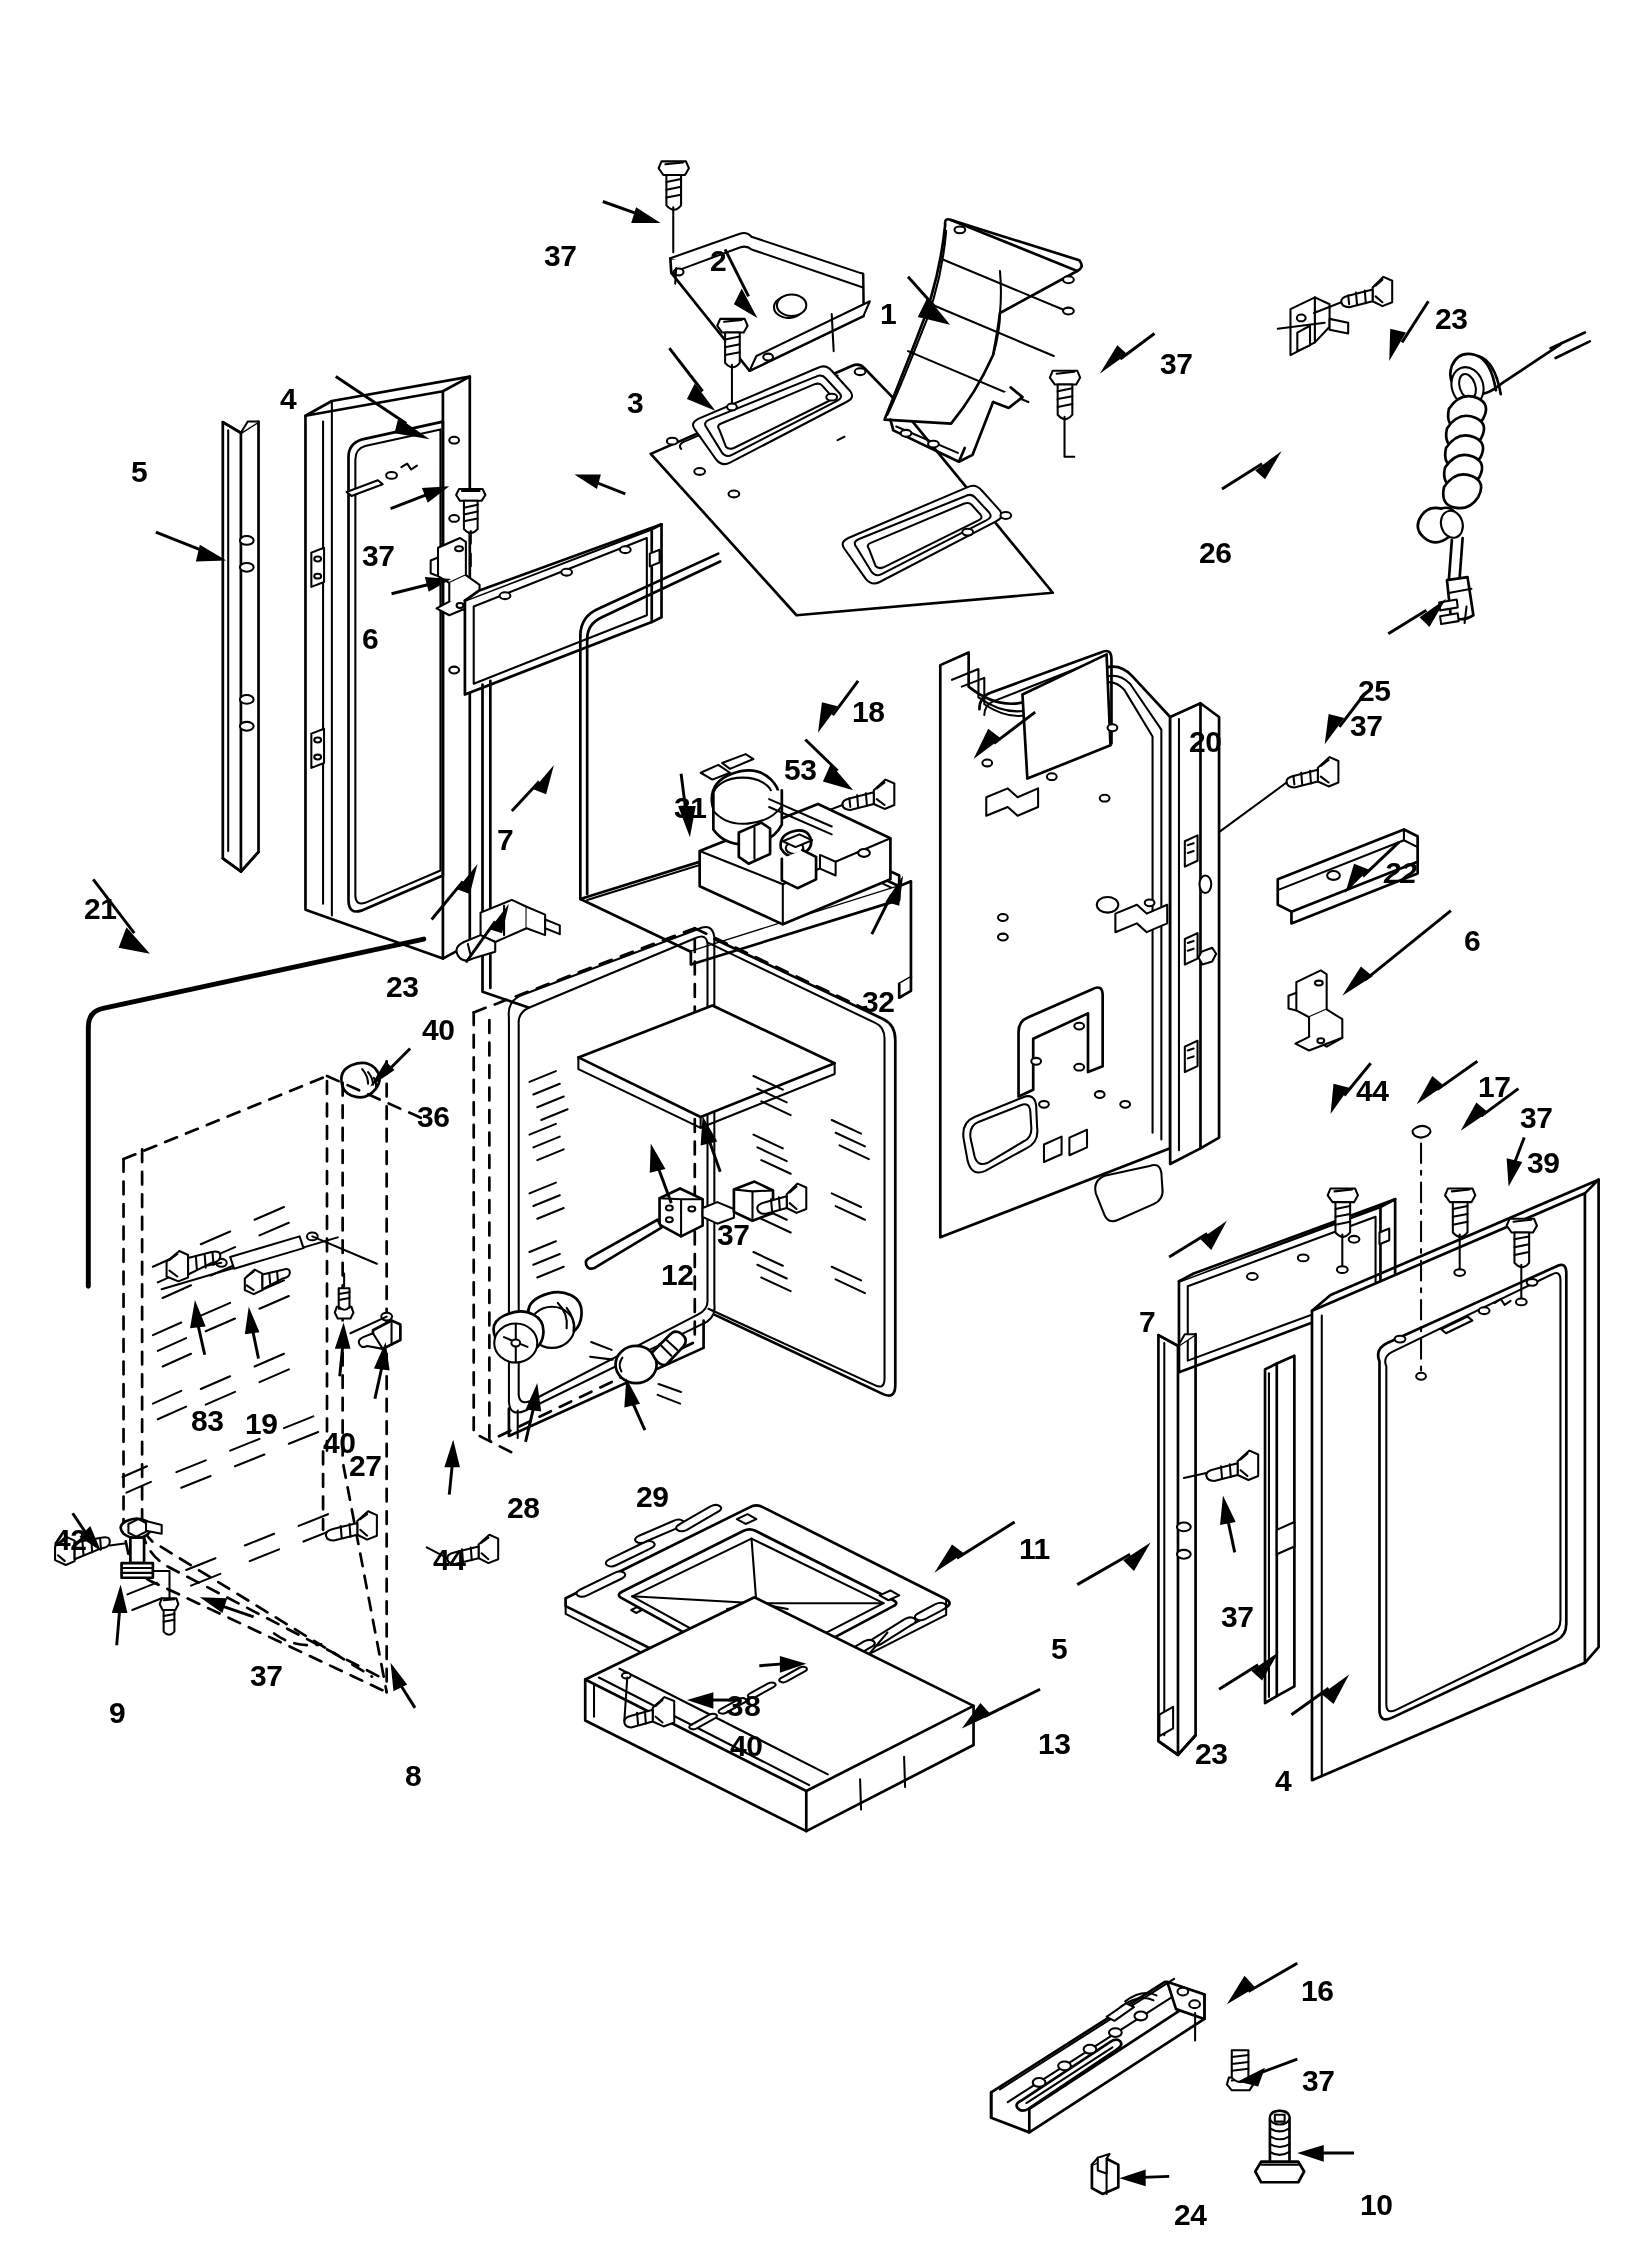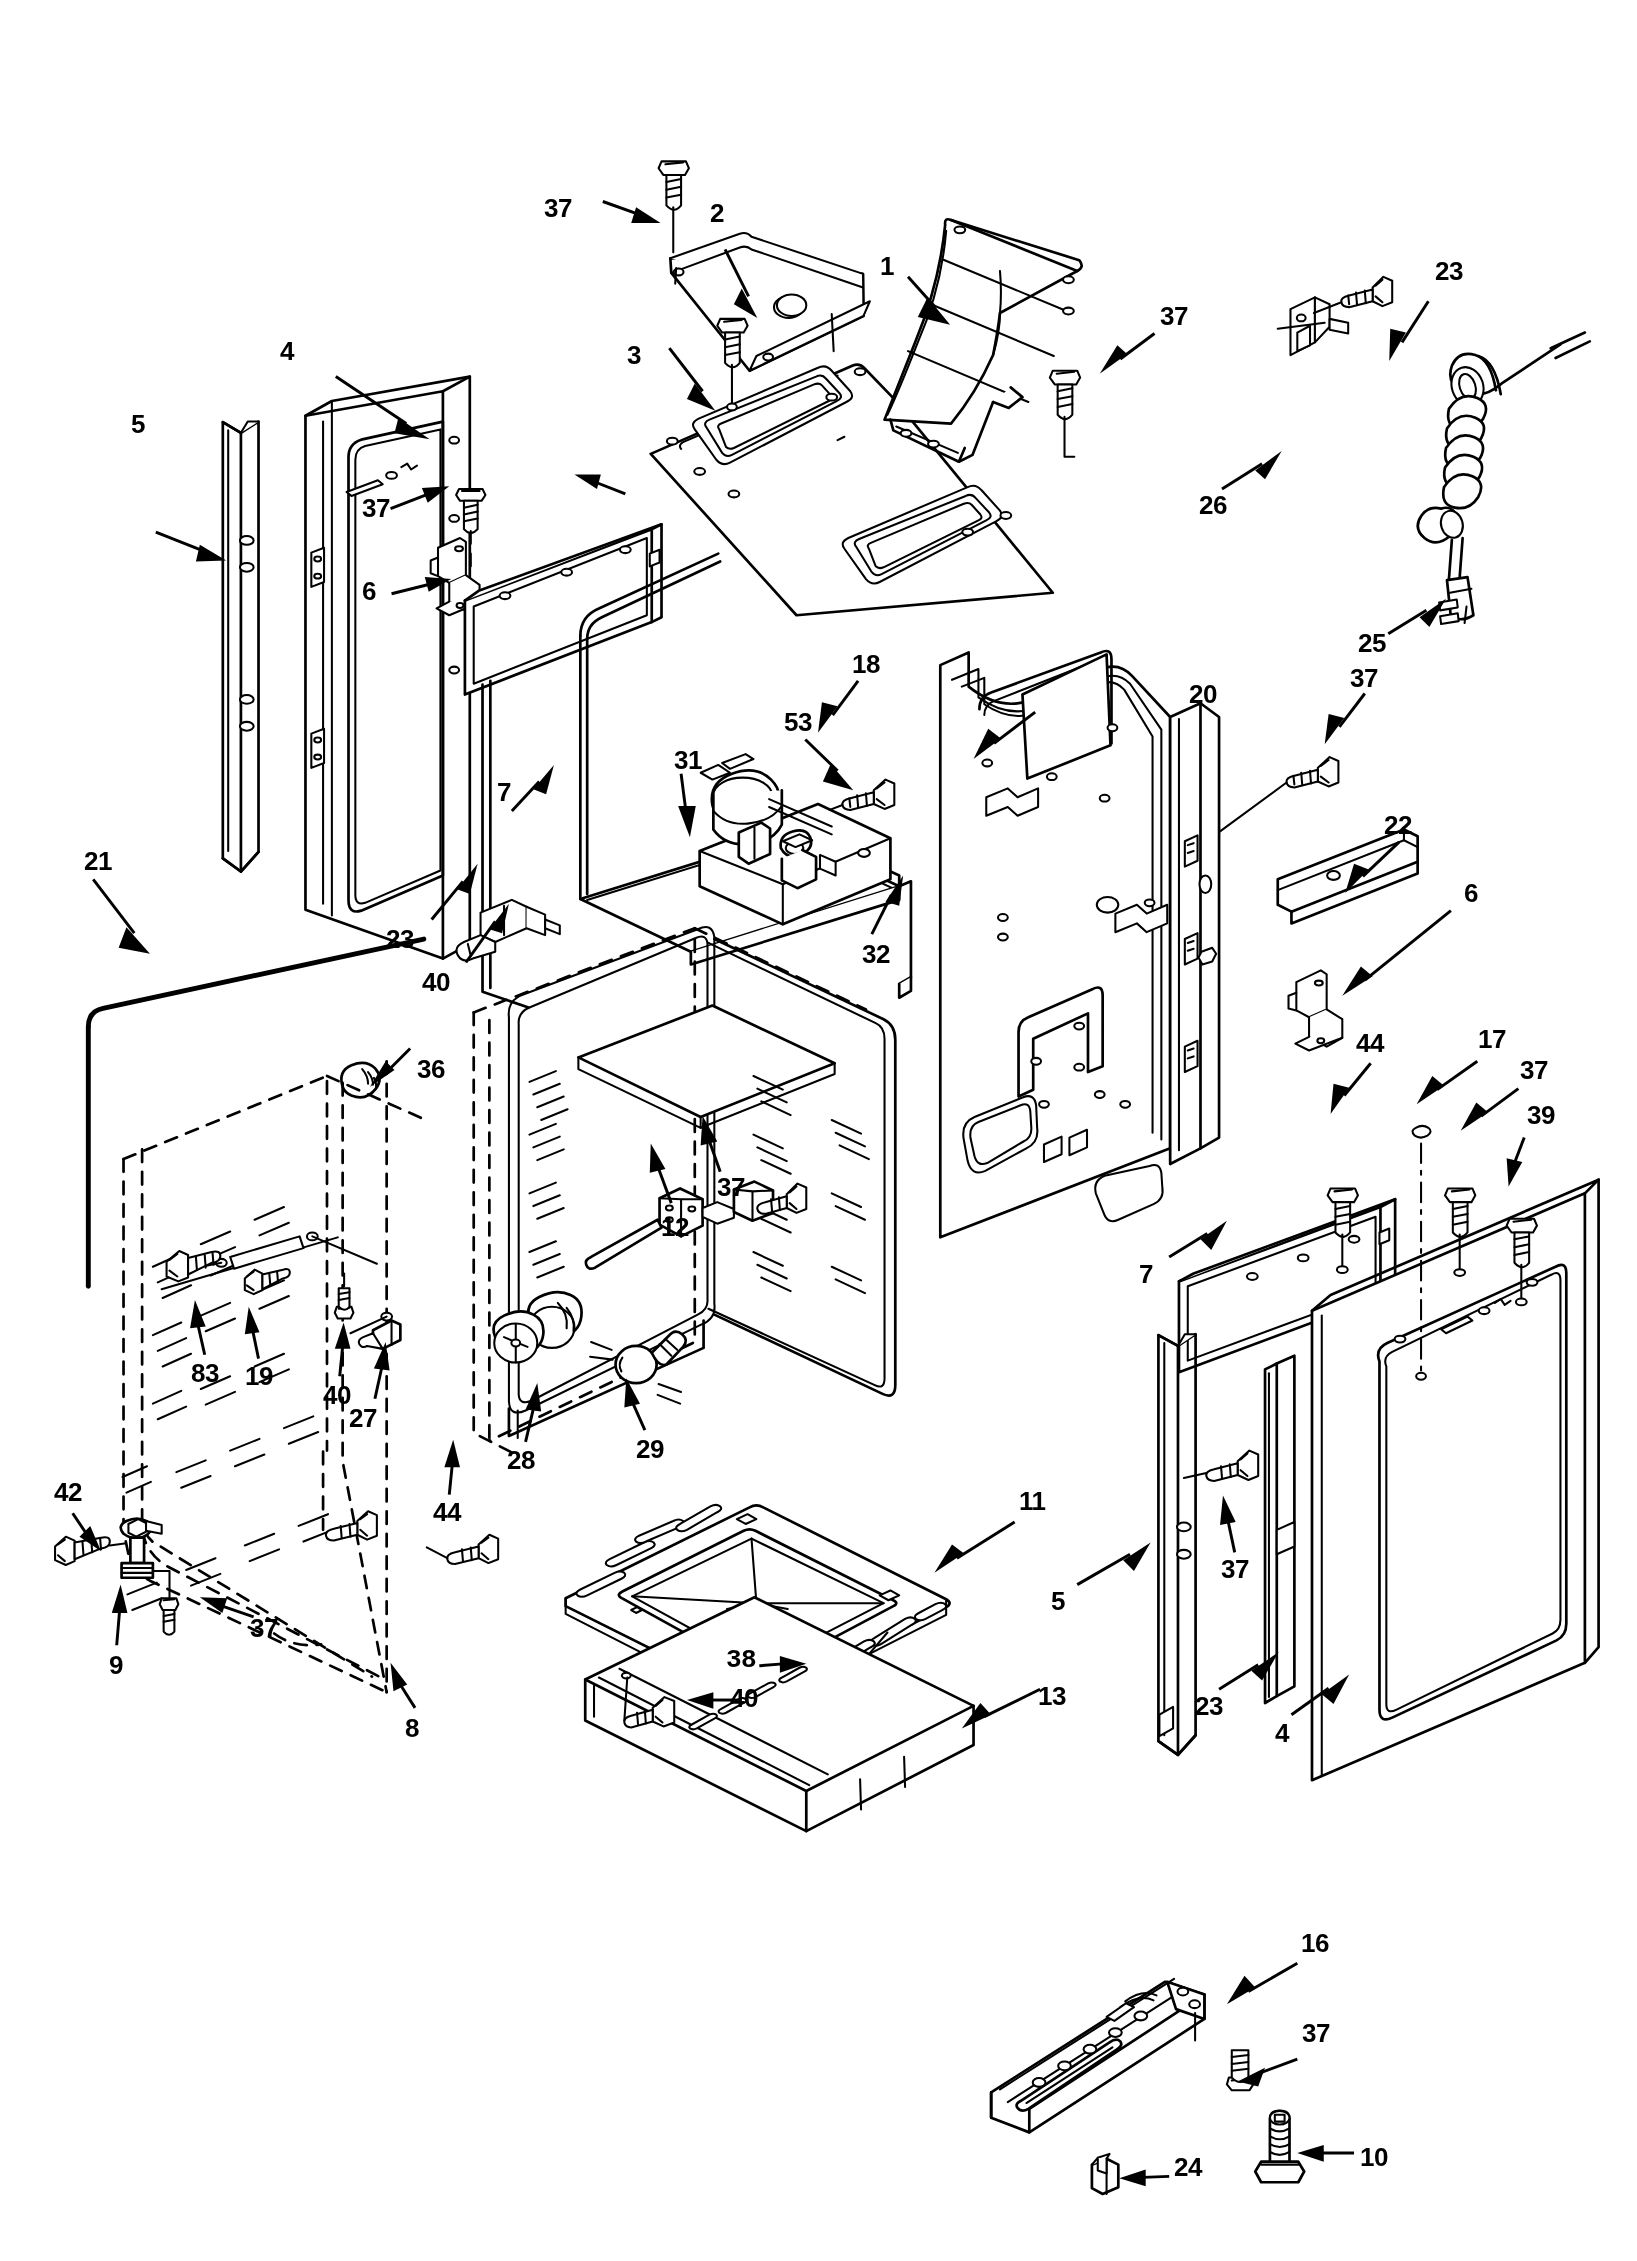--- a/index.html
+++ b/index.html
@@ -1,21 +1,21 @@
 <!DOCTYPE html>
 <html style="font-size:7.8px"><head>
 <meta charset="utf-8">
 <style>
   html,body{margin:0;padding:0;background:#ffffff;}
   body{font-family:"Liberation Sans", sans-serif;}
   #page{position:relative;width:1638px;height:2261px;background:#fff;overflow:hidden;}
   #diagram{position:absolute;inset:0;width:1638px;height:2261px;}
   .callout{position:absolute;font-family:"Liberation Sans", sans-serif;font-weight:700;
            color:#000;line-height:1;white-space:nowrap;user-select:none;}
-  .callout{font-size:26px;letter-spacing:-0.5px;}
+  .callout{font-size:30px;letter-spacing:-0.5px;margin-top:46px;}
   svg{shape-rendering:geometricPrecision;}
   .ln{stroke:#000;fill:none;stroke-linecap:round;stroke-linejoin:round;}
   .w4{stroke-width:4.2;}
   .w5{stroke-width:5.5;}
   .w10{stroke-width:10;}
   .fillw{fill:#fff;}
   .dash{stroke-dasharray:26 20;}
   .dashc{stroke-dasharray:40 16 8 16;}
   .arrowline{stroke:#000;stroke-width:6;fill:none;stroke-linecap:butt;}
   .arrowhead{fill:#000;stroke:none;}
@@ -913,21 +913,21 @@
 <div class="callout" style="left:1199px;top:492px;">26</div>
 <div class="callout" style="left:362px;top:495px;">37</div>
 <div class="callout" style="left:362px;top:578px;">6</div>
 <div class="callout" style="left:1358px;top:630px;">25</div>
 <div class="callout" style="left:852px;top:651px;">18</div>
 <div class="callout" style="left:1189px;top:681px;">20</div>
 <div class="callout" style="left:1350px;top:665px;">37</div>
 <div class="callout" style="left:497px;top:779px;">7</div>
 <div class="callout" style="left:674px;top:747px;">31</div>
 <div class="callout" style="left:784px;top:709px;">53</div>
-<div class="callout" style="left:1384px;top:812px;">22</div>
+<div class="callout" style="left:1384px;top:812px;font-style:italic;">22</div>
 <div class="callout" style="left:1464px;top:880px;">6</div>
 <div class="callout" style="left:84px;top:848px;">21</div>
 <div class="callout" style="left:386px;top:926px;">23</div>
 <div class="callout" style="left:422px;top:969px;">40</div>
 <div class="callout" style="left:862px;top:941px;">32</div>
 <div class="callout" style="left:417px;top:1056px;">36</div>
 <div class="callout" style="left:1356px;top:1030px;">44</div>
 <div class="callout" style="left:1478px;top:1026px;">17</div>
 <div class="callout" style="left:1520px;top:1057px;">37</div>
 <div class="callout" style="left:1527px;top:1102px;">39</div>

